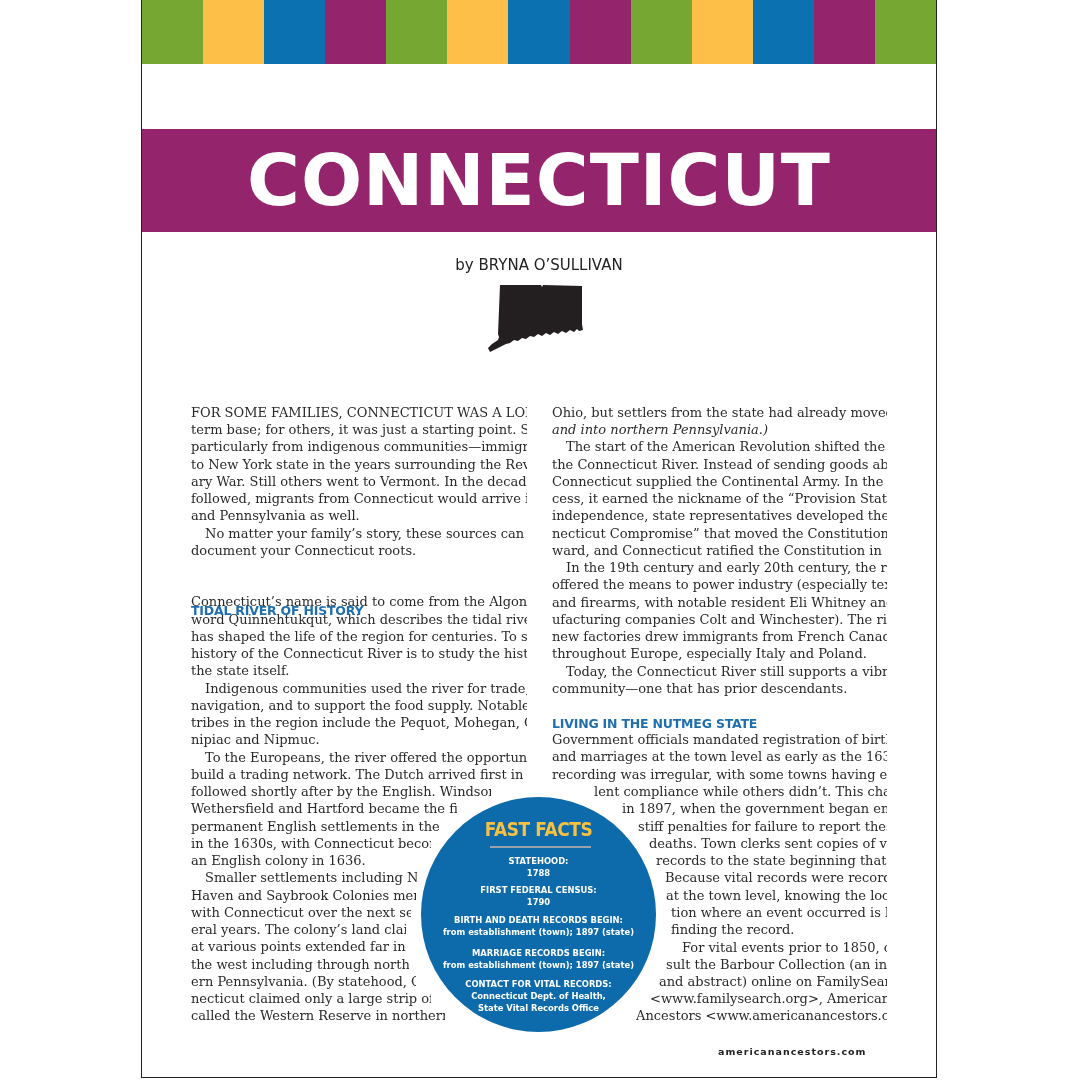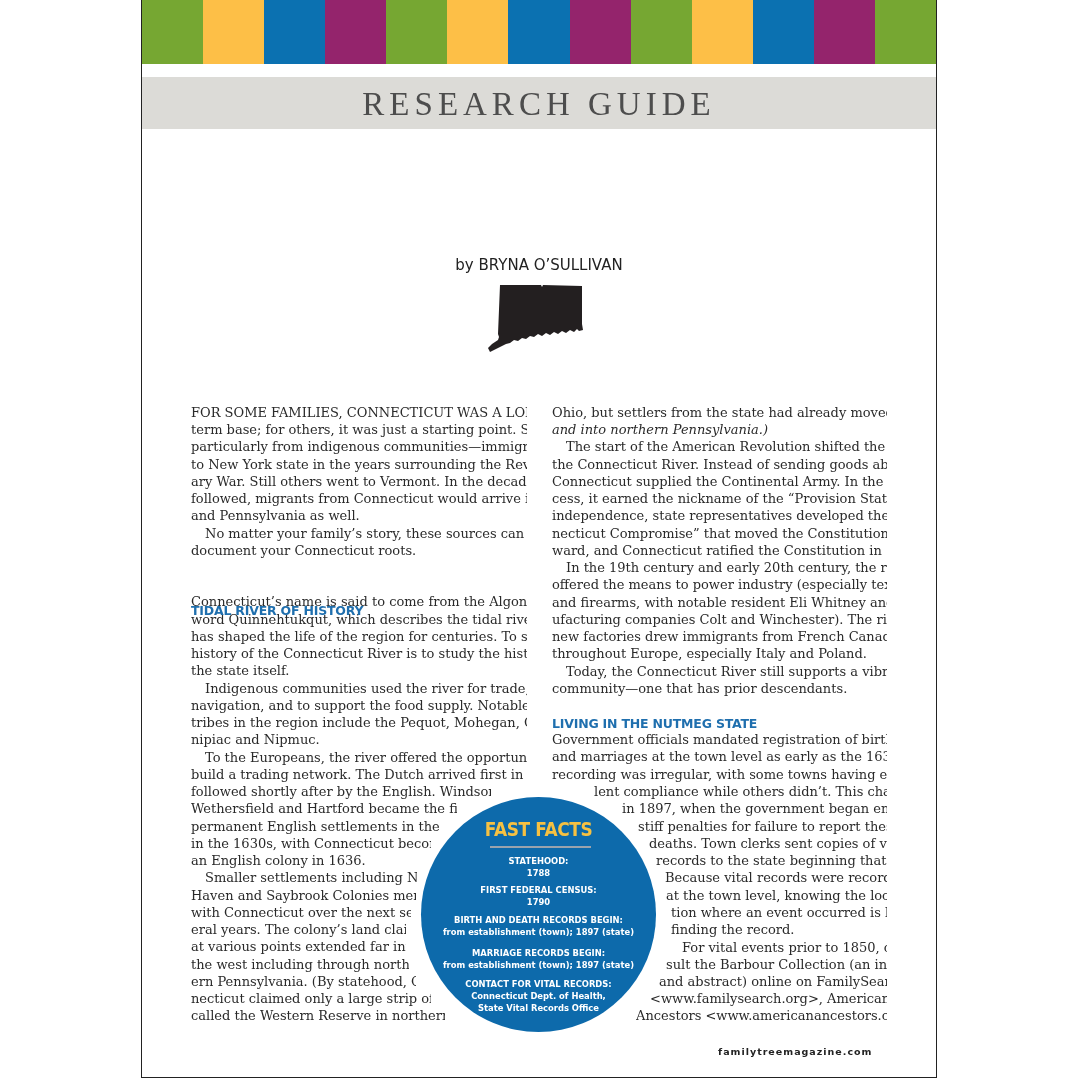--- a/index.html
+++ b/index.html
@@ -37,24 +37,24 @@
       <div class="stripe" style="background: rgb(253, 191, 71);"></div>
       <div class="stripe" style="background: rgb(11, 113, 177);"></div>
       <div class="stripe" style="background: rgb(148, 36, 108);"></div>
       <div class="stripe" style="background: rgb(118, 167, 50);"></div>
       <div class="stripe" style="background: rgb(253, 191, 71);"></div>
       <div class="stripe" style="background: rgb(11, 113, 177);"></div>
       <div class="stripe" style="background: rgb(148, 36, 108);"></div>
       <div class="stripe" style="background: rgb(118, 167, 50);"></div>
     </div>
 
-  <div class="band-gray">
-    <div class="kicker">RESEARCH GUIDE</div>
+
+  <div class="band-purple">
+    <div class="title">CONNECTICUT</div>
   </div>
-
 
   <div class="byline">by BRYNA O’SULLIVAN</div>
 
   <svg class="map" width="100" height="70" viewBox="0 0 100 70">
     <path d="M14,1 L55,1 L56,3 L57,1 L96,2 L96,40 L97,46 L93,47 L91,45 L88,48 L84,46 L80,49 L76,47 L72,50 L68,48 L64,51 L60,49 L56,52 L52,50 L48,53 L44,52 L40,55 L36,54 L32,57 L28,56 L24,59 L20,60 L16,62 L12,64 L8,66 L4,68 L2,64 L6,60 L12,56 L13,53 L12,50 Z" fill="#231f20"></path>
   </svg>
 
   <div id="left-col">
       <div class="line" style="left: 49px; top: 404px; width: 336px;">FOR SOME FAMILIES, CONNECTICUT WAS A LONG-</div>
       <div class="line" style="left: 49px; top: 421px; width: 336px;">term base; for others, it was just a starting point. Some—</div>
@@ -153,14 +153,14 @@
           <span class="val">from establishment (town); 1897 (state)</span>
         </div>
         <div class="fact" style="top: 181px;">
           <span class="lbl">CONTACT FOR VITAL RECORDS:</span>
           <span class="val">Connecticut Dept. of Health,</span>
           <span class="val">State Vital Records Office</span>
         </div>
       </div>
   </div>
 
-  <div class="footer">familytreemagazine.com</div>
+  <div class="footer">americanancestors.com</div>
 </div>
 
 </body></html>

